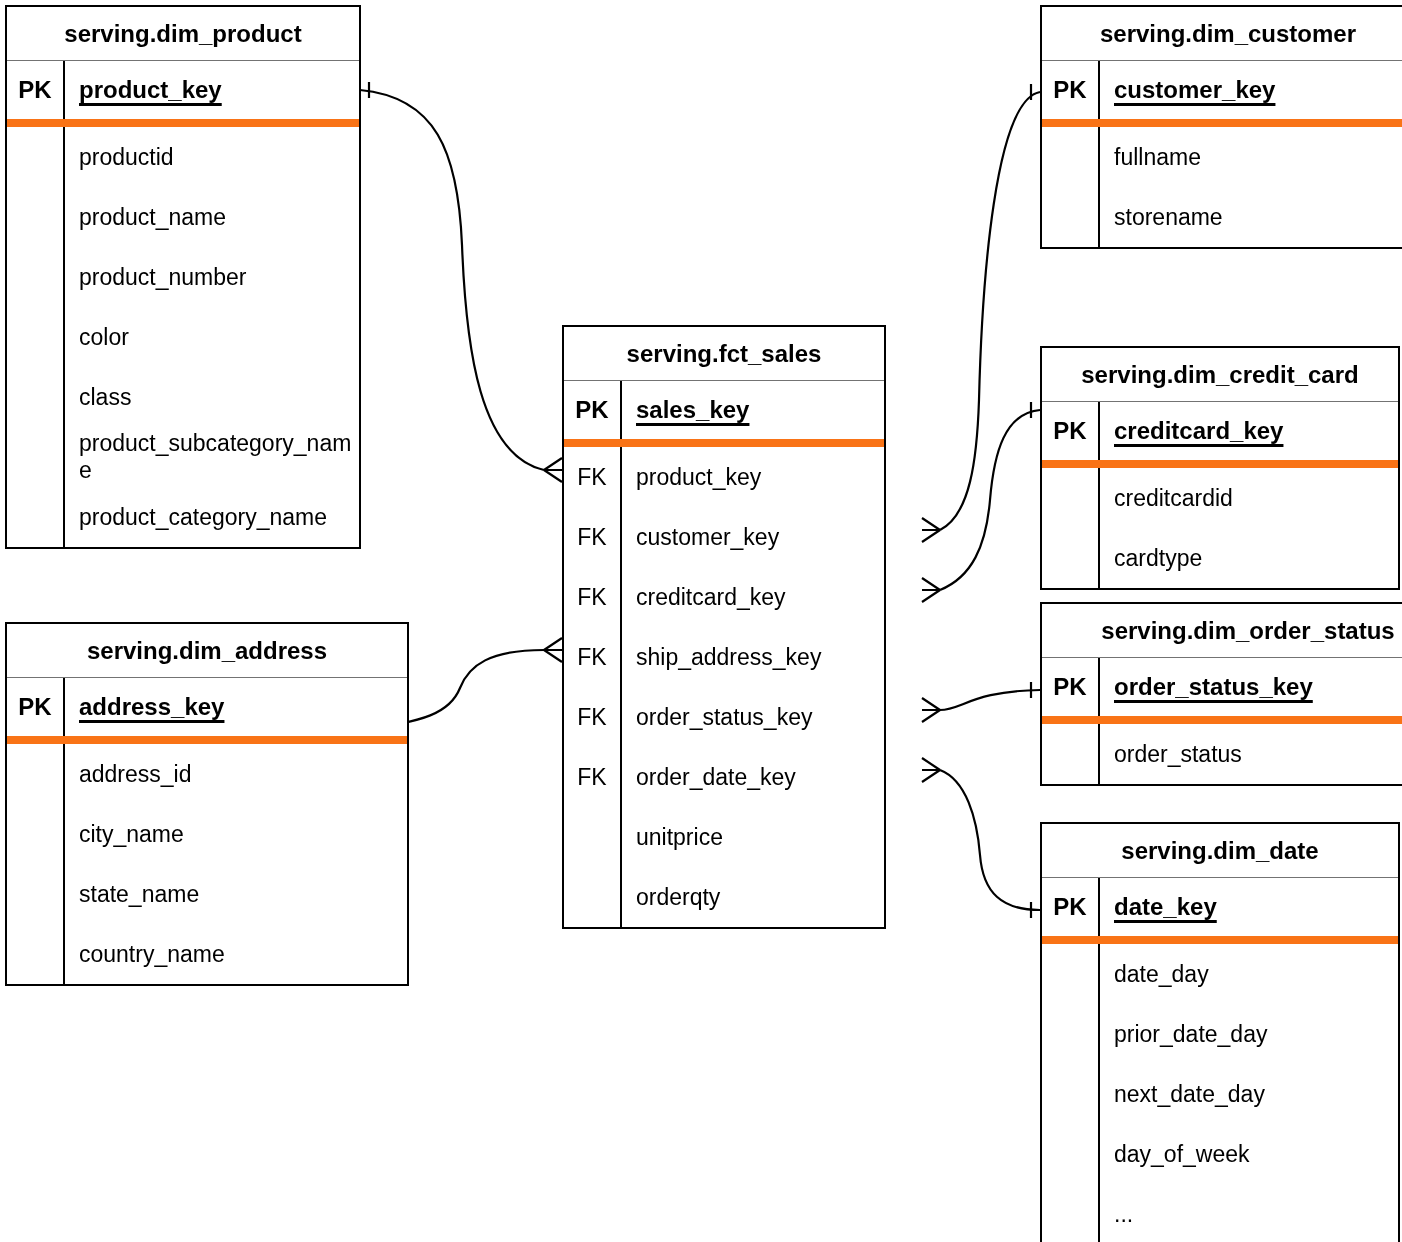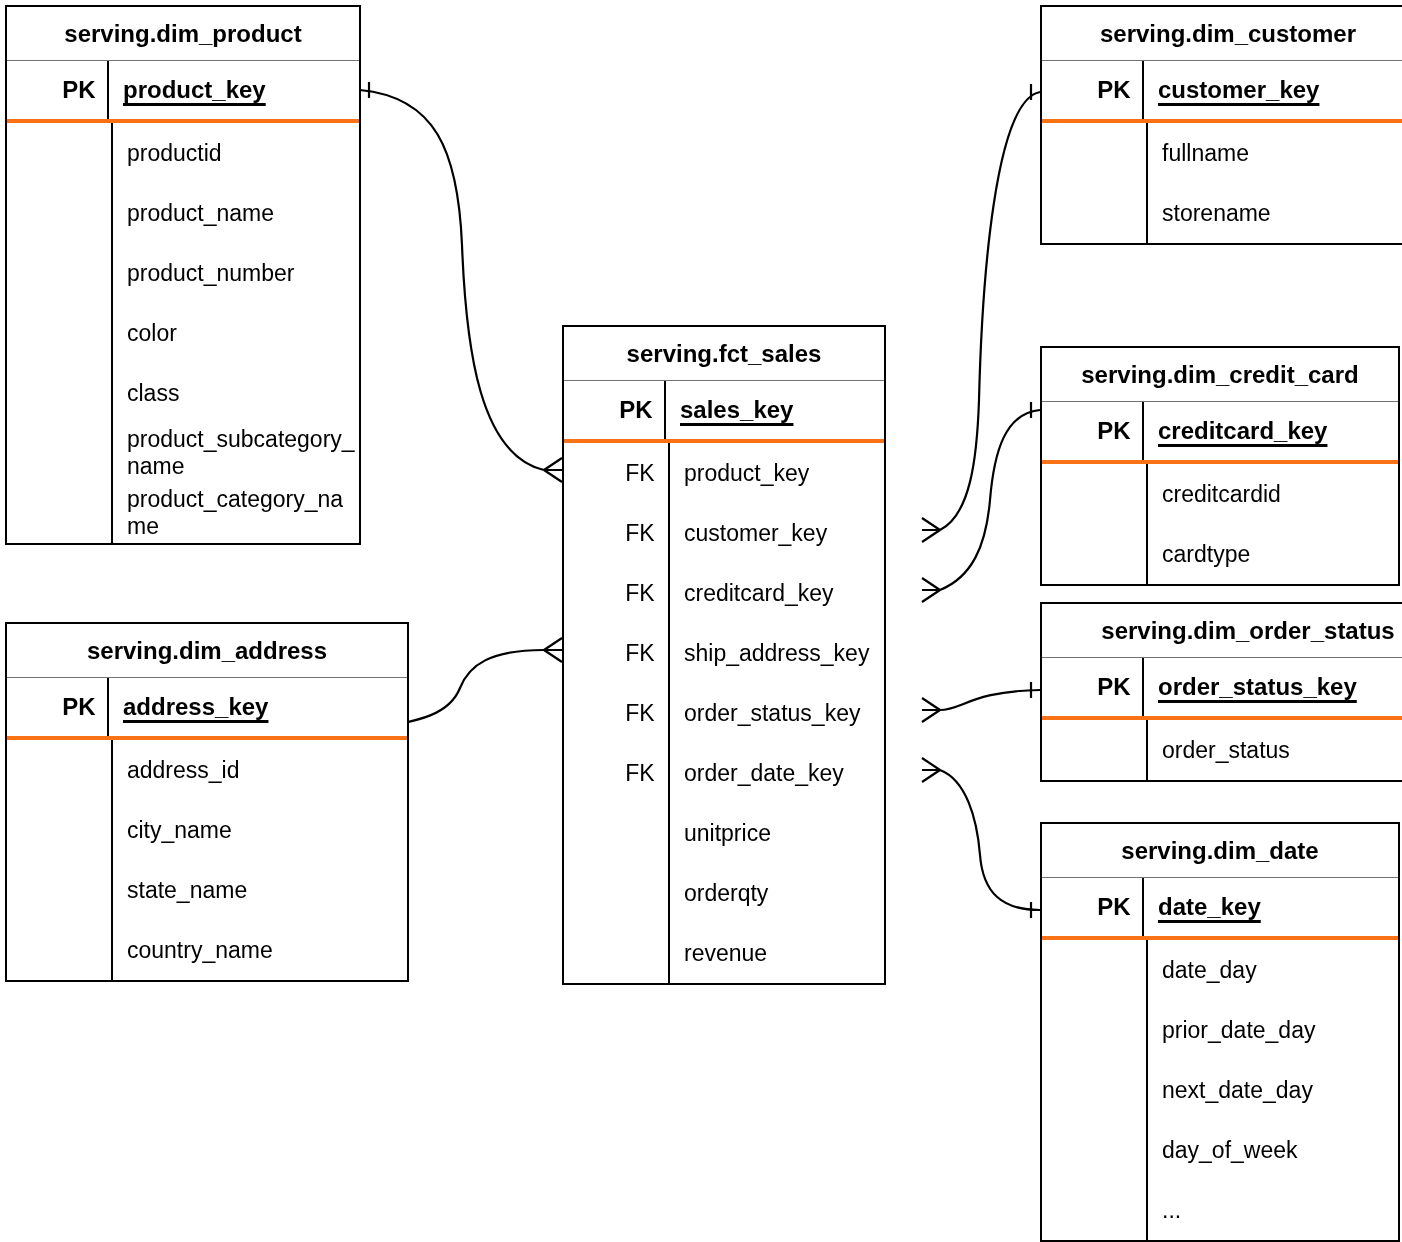--- a/index.html
+++ b/index.html
@@ -12,36 +12,36 @@
   #wires { position:absolute; left:0; top:0; width:1402px; height:1242px; }
   .entity {
     position:absolute; background:#ffffff;
     border:2px solid #000; box-sizing:border-box;
   }
   .t-title {
     height:53px; border-bottom:1px solid #737373;
     display:flex; align-items:center; justify-content:center;
     font-size:24px; font-weight:bold; white-space:nowrap;
   }
-  .t-keyrow { height:58px; border-bottom:4px solid #f97316; display:flex;padding-left:44px; }
+  .t-keyrow { height:58px; border-bottom:8px solid #f97316; display:flex; }
   .kcell {
     width:58px; flex:none; border-right:2px solid #000; box-sizing:border-box;
     display:flex; align-items:center; justify-content:center;
     font-size:23px;
   }
   .kcell.pk { font-weight:bold; font-size:24px; }
   .kname {
     flex:1; display:flex; align-items:center;
     padding-left:14px; padding-right:4px;
     font-size:24px; font-weight:bold;
     text-decoration:underline;
     text-decoration-thickness:2.5px;
     text-underline-offset:5px;
   }
-  .frow { height:60px; display:flex;padding-left:48px; }
+  .frow { height:60px; display:flex; }
   .fname {
     flex:1; display:flex; align-items:center;
     padding-left:14px; padding-right:4px;
     font-size:23px; line-height:27px;
     overflow-wrap:anywhere;
   }
 </style>
 </head>
 <body>
 
@@ -198,24 +198,20 @@
           <div class="fname">order_date_key</div>
         </div>
         <div class="frow">
           <div class="kcell"></div>
           <div class="fname">unitprice</div>
         </div>
         <div class="frow">
           <div class="kcell"></div>
           <div class="fname">orderqty</div>
         </div>
-        <div class="frow">
-          <div class="kcell"></div>
-          <div class="fname">revenue</div>
-        </div>
       </div>
   </div>
 
   <div class="entity" style="left:1040px; top:322px; width:360px;margin-top:24px;">
     <div class="t-title">serving.dim_credit_card</div>
     <div class="t-keyrow">
       <div class="kcell pk">PK</div>
       <div class="kname">creditcard_key</div>
     </div>
     <div>

